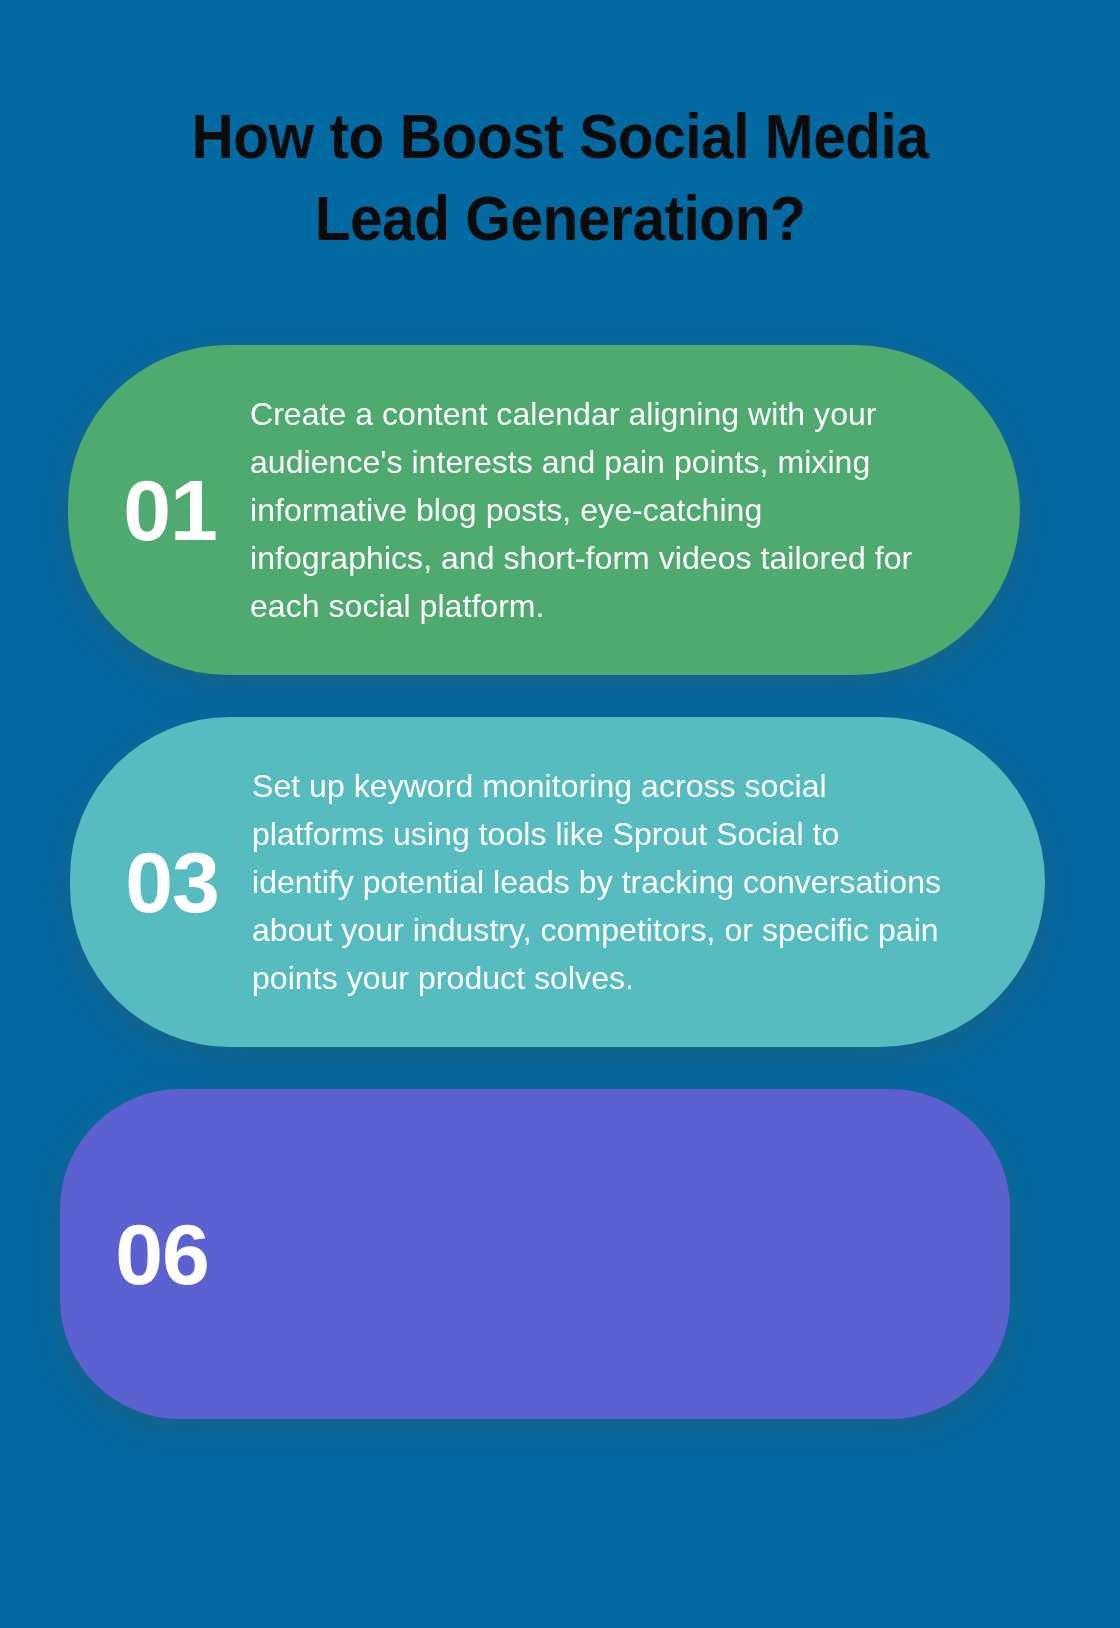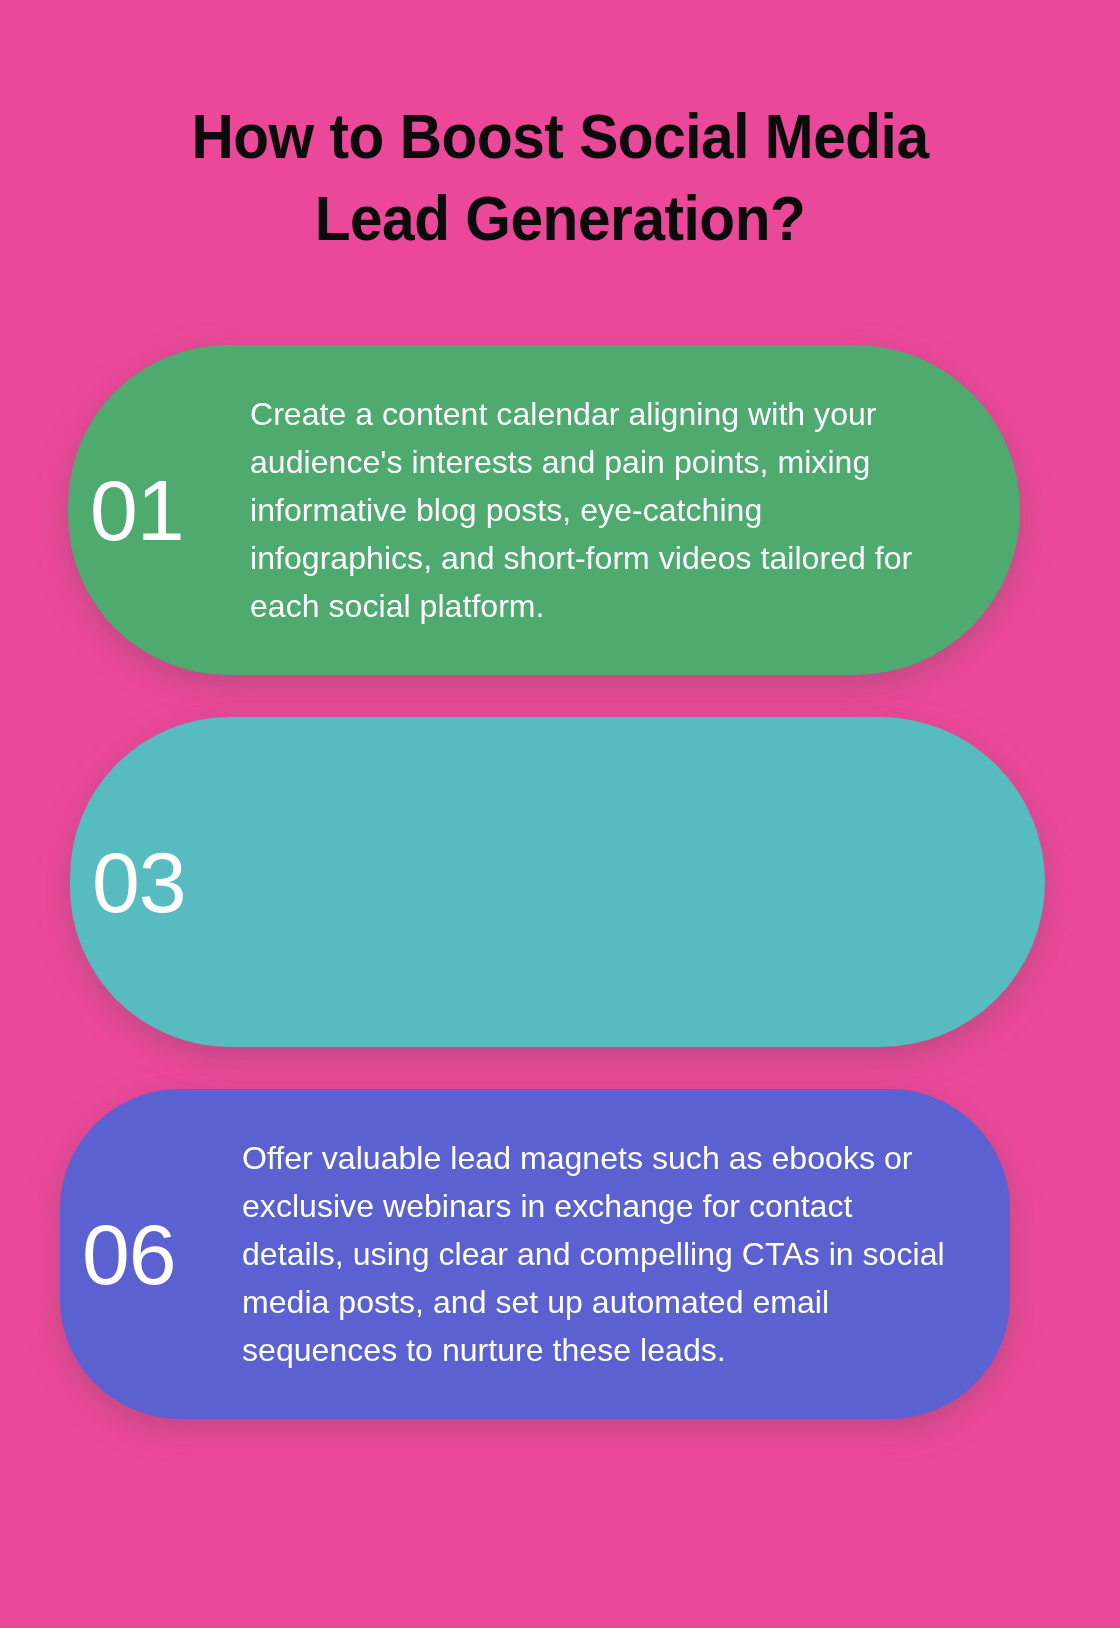--- a/index.html
+++ b/index.html
@@ -14,21 +14,21 @@
     background:#dfe0df;
     font-family:"Liberation Sans", sans-serif;
     overflow:hidden;
     position:relative;
   }
 
   .page {
     width:1120px;
     height:1628px;
     position:relative;
-    background:#ec4899;
+    background:#0369a1;
   }
 
   
   .title-block {
     padding-top:96px;
     text-align:center;
   }
 
   .title {
     font-family:"Liberation Sans Narrow", "Liberation Sans", sans-serif;
@@ -78,23 +78,23 @@
   .card-3 {
     margin-left:60px;
     width:950px;
     border-radius:120px 120px 120px 120px;
     background:#5c61d1;
   }
 
   .card-number {
     flex:0 0 auto;
     width:182px;
-    text-align:left;
+    text-align:center;
     font-family:"Liberation Sans Narrow", "Liberation Sans", sans-serif;
-    font-weight:normal;
+    font-weight:bold;
     font-size:86px;
     line-height:1;
     color:#ffffff;
     letter-spacing:-1px;
     padding-left:22px;
   }
 
   .card-text {
     flex:1 1 auto;
     font-family:"Liberation Sans Narrow", "Liberation Sans", sans-serif;
@@ -119,21 +119,21 @@
 
   <div class="cards">
 
     <div class="card card-1" style="background: rgb(79, 170, 112);">
       <div class="card-number">01</div>
       <div class="card-text">Create a content calendar aligning with your audience's interests and pain points, mixing informative blog posts, eye-catching infographics, and short-form videos tailored for each social platform.</div>
     </div>
 
     <div class="card card-2" style="background: rgb(86, 188, 192);">
       <div class="card-number">03</div>
+      <div class="card-text">Set up keyword monitoring across social platforms using tools like Sprout Social to identify potential leads by tracking conversations about your industry, competitors, or specific pain points your product solves.</div>
     </div>
 
     <div class="card card-3" style="background: rgb(92, 97, 209);">
       <div class="card-number">06</div>
-      <div class="card-text">Offer valuable lead magnets such as ebooks or exclusive webinars in exchange for contact details, using clear and compelling CTAs in social media posts, and set up automated email sequences to nurture these leads.</div>
     </div>
 
   </div>
 </div>
 
 </body></html>

